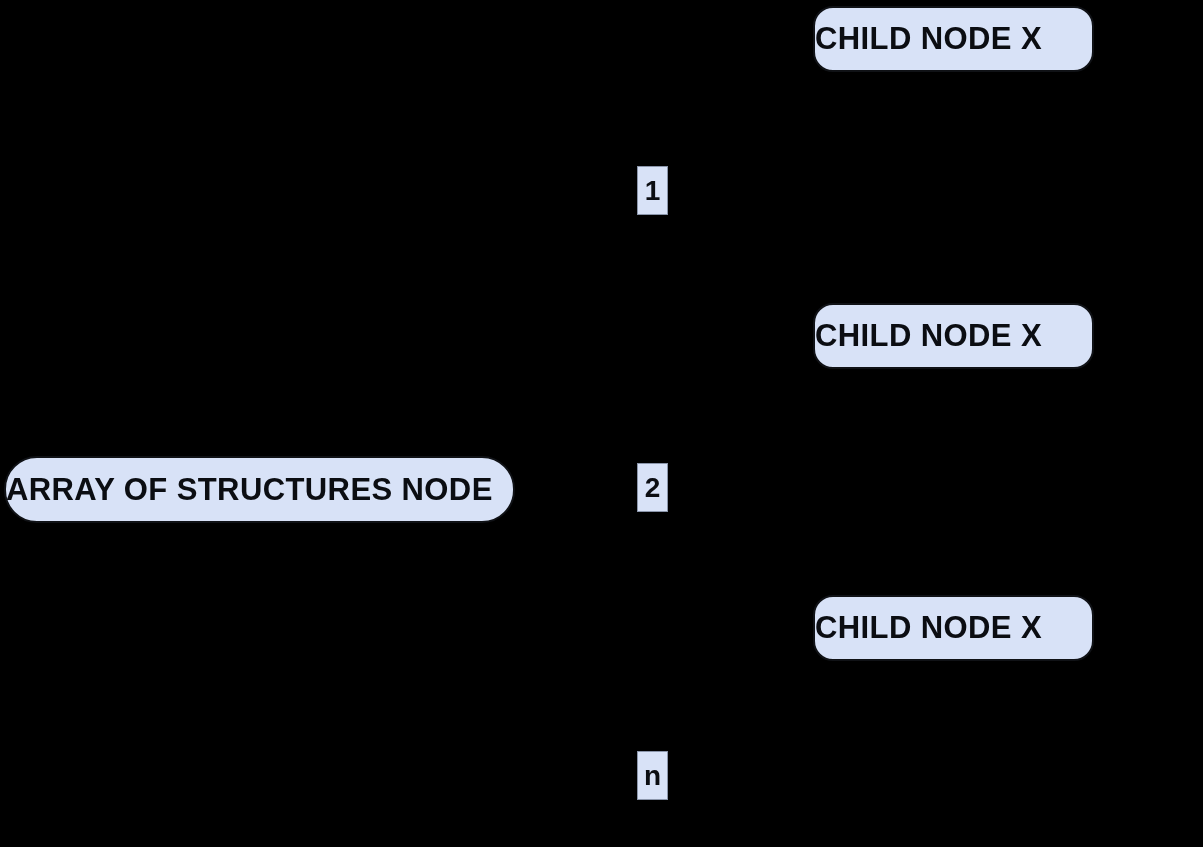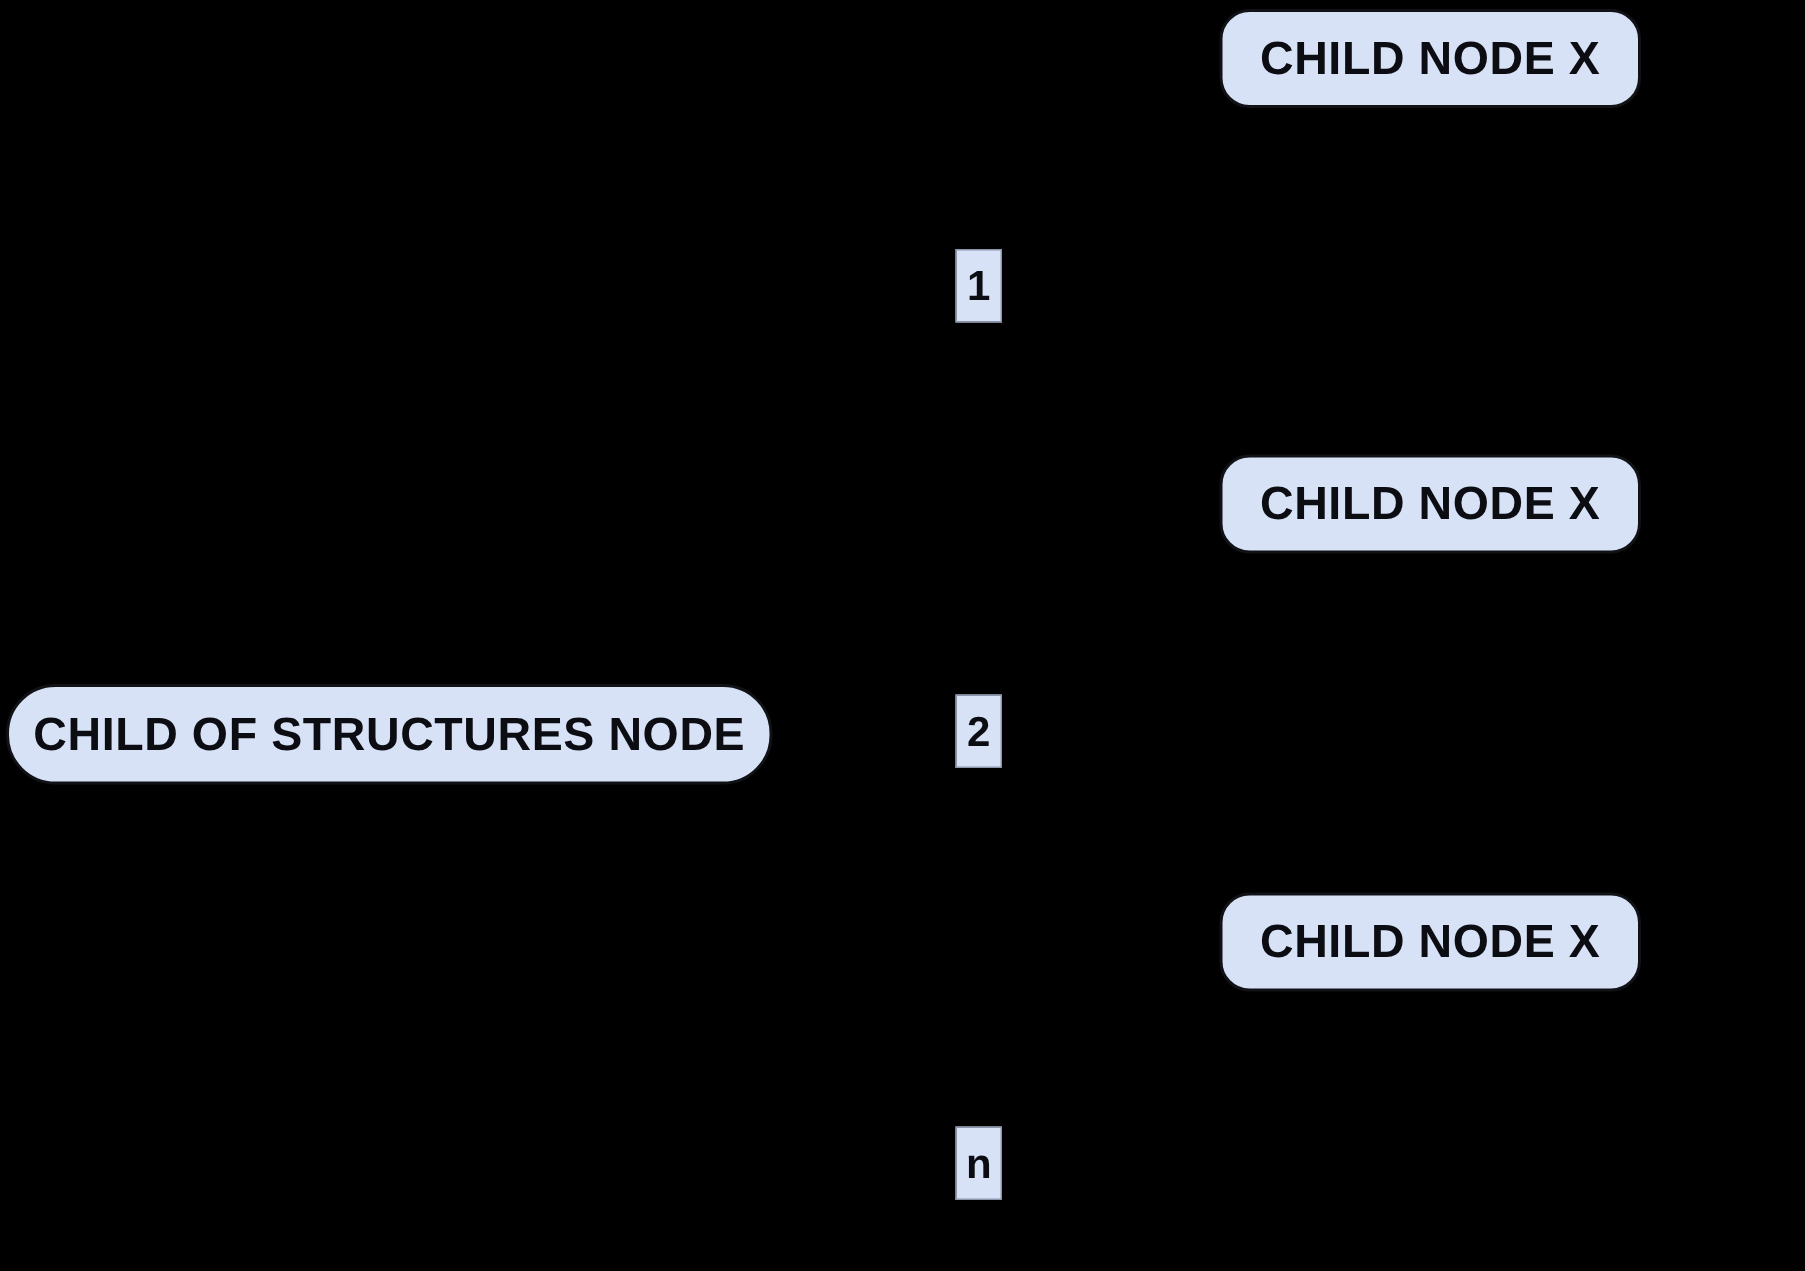--- a/index.html
+++ b/index.html
@@ -20,21 +20,21 @@
     left: 0;
     top: 0;
     width: 1203px;
     height: 847px;
     pointer-events: none;
   }
   .node {
     position: absolute;
     display: flex;
     align-items: center;
-    justify-content: center;
+    justify-content: flex-start;
     background: var(--node-fill, #d8e2f7);
     color: var(--node-text, #0b0d12);
     font-weight: bold;
     letter-spacing: 0.4px;
     box-sizing: border-box;
     border: 2px solid var(--node-border, #101216);
     white-space: nowrap;
   }
   .node-parent {
     left: 4px;
@@ -81,21 +81,21 @@
   <svg class="edges" viewBox="0 0 1203 847" xmlns="http://www.w3.org/2000/svg">
     <path d="M 515 481 C 620 440, 600 190, 651 150 C 700 110, 740 42, 800 42" fill="none" stroke="#000000" stroke-width="2"></path>
     <polygon points="811,42 797,35 797,49" fill="#000000"></polygon>
     <path d="M 515 489 C 600 489, 660 450, 700 410 C 740 375, 750 338, 800 338" fill="none" stroke="#000000" stroke-width="2"></path>
     <polygon points="811,338 797,331 797,345" fill="#000000"></polygon>
     <path d="M 515 497 C 610 540, 600 740, 652 770 C 710 800, 750 630, 800 629" fill="none" stroke="#000000" stroke-width="2"></path>
     <polygon points="811,629 797,622 797,636" fill="#000000"></polygon>
   </svg>
 
   <div class="node node-parent">
-    <span>CHILD OF STRUCTURES NODE</span>
+    <span>ARRAY OF STRUCTURES NODE</span>
   </div>
 
   <div class="node node-child c1">
     <span>CHILD NODE X</span>
   </div>
 
   <div class="node node-child c2">
     <span>CHILD NODE X</span>
   </div>
 

